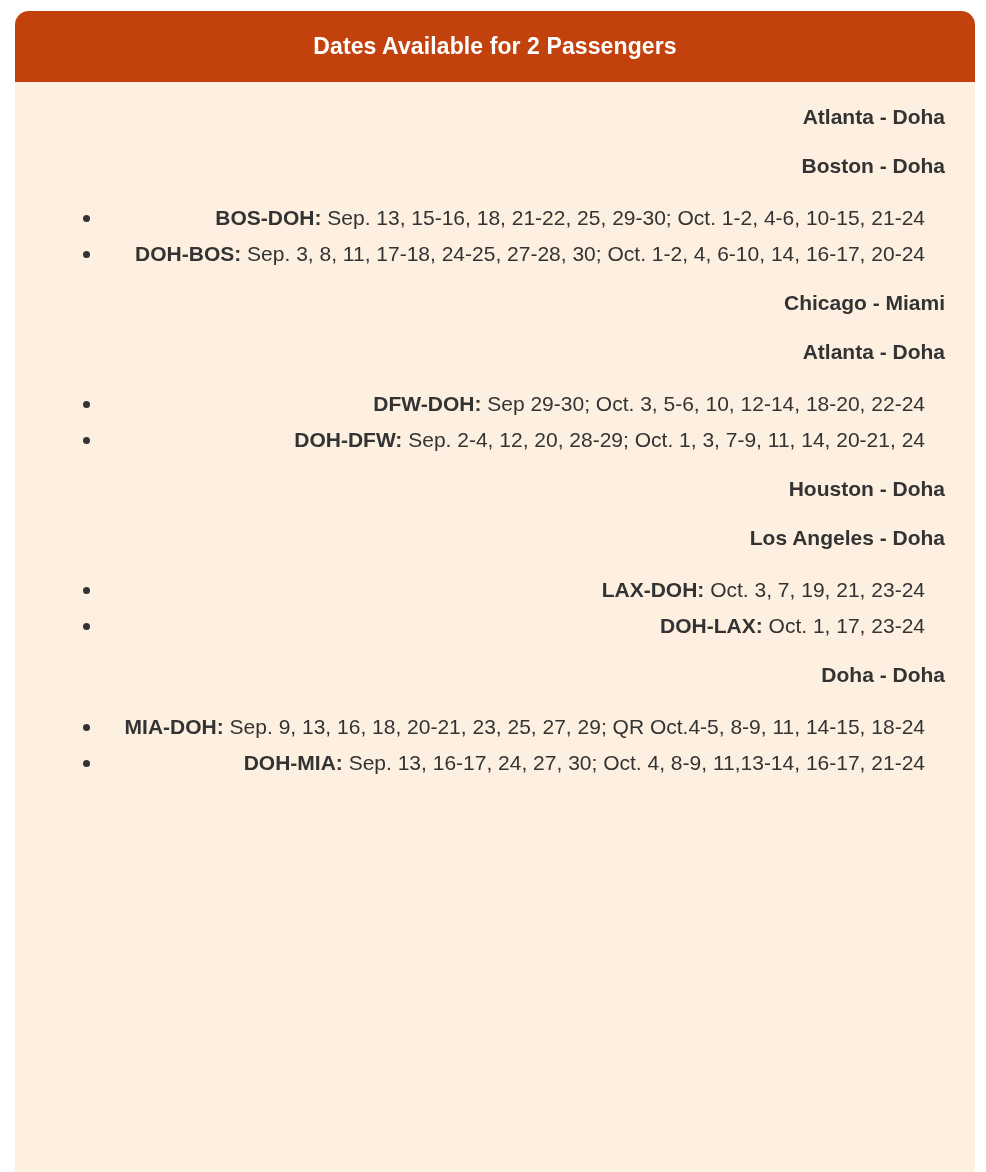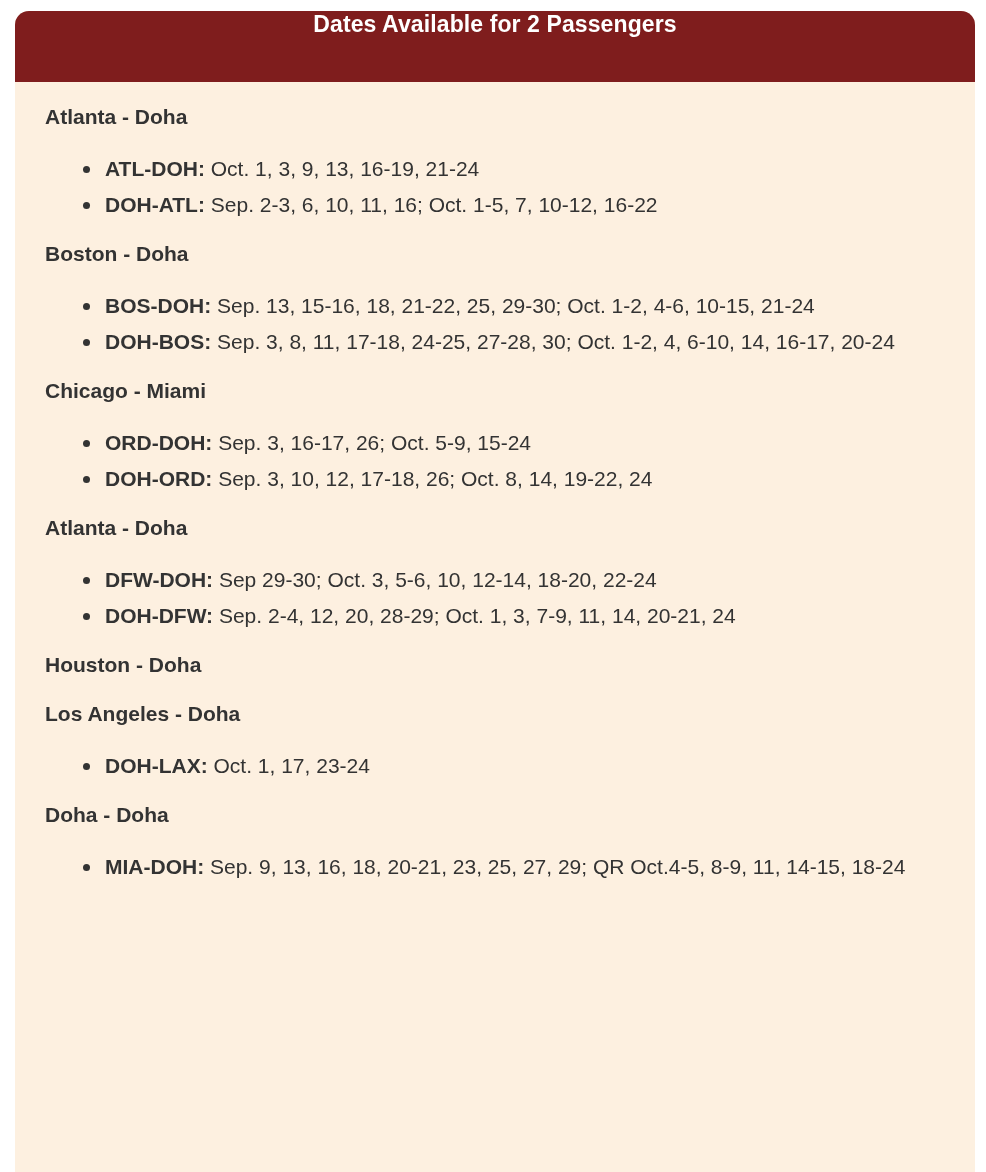--- a/index.html
+++ b/index.html
@@ -18,37 +18,38 @@
       position: absolute;
       left: 15px;
       top: 11px;
       width: 960px;
       height: 1200px;
       border-radius: 14px;
       overflow: hidden;
       background: #fdf0e0;
     }
     .panel-header {
-      background: #7f1d1d;
+      background: #c2410c;
       height: 71px;
       display: flex;
-      align-items: flex-start;
+      align-items: center;
       justify-content: center;
     }
     .panel-title {
       color: #ffffff;
       font-weight: bold;
       font-size: 23px;
       letter-spacing: 0.1px;
     }
     .panel-body {
       padding: 20px 30px 0 30px;
     }
     .section {
       margin: 0;
+      text-align: right;
     }
     .section-heading {
       font-weight: bold;
       font-size: 21px;
       color: #333333;
       margin: 0 0 19px 0;
       line-height: 30px;
     }
     .route-list {
       list-style: none;
@@ -79,64 +80,40 @@
 <body>
 
 <div class="panel">
   <div class="panel-header">
     <span class="panel-title">Dates Available for 2 Passengers</span>
   </div>
   <div class="panel-body">
 
     <div class="section">
       <div class="section-heading">Atlanta - Doha</div>
-      <ul class="route-list">
-        <li class="route-item">
-          <span class="bullet"></span>
-          <span class="route-code">ATL-DOH:</span>
-          <span>Oct. 1, 3, 9, 13, 16-19, 21-24</span>
-        </li>
-        <li class="route-item">
-          <span class="bullet"></span>
-          <span class="route-code">DOH-ATL:</span>
-          <span>Sep. 2-3, 6, 10, 11, 16; Oct. 1-5, 7, 10-12, 16-22</span>
-        </li>
-      </ul>
     </div>
 
     <div class="section">
       <div class="section-heading">Boston - Doha</div>
       <ul class="route-list">
         <li class="route-item">
           <span class="bullet"></span>
           <span class="route-code">BOS-DOH:</span>
           <span>Sep. 13, 15-16, 18, 21-22, 25, 29-30; Oct. 1-2, 4-6, 10-15, 21-24</span>
         </li>
         <li class="route-item">
           <span class="bullet"></span>
           <span class="route-code">DOH-BOS:</span>
           <span>Sep. 3, 8, 11, 17-18, 24-25, 27-28, 30; Oct. 1-2, 4, 6-10, 14, 16-17, 20-24</span>
         </li>
       </ul>
     </div>
 
     <div class="section">
       <div class="section-heading">Chicago - Miami</div>
-      <ul class="route-list">
-        <li class="route-item">
-          <span class="bullet"></span>
-          <span class="route-code">ORD-DOH:</span>
-          <span>Sep. 3, 16-17, 26; Oct. 5-9, 15-24</span>
-        </li>
-        <li class="route-item">
-          <span class="bullet"></span>
-          <span class="route-code">DOH-ORD:</span>
-          <span>Sep. 3, 10, 12, 17-18, 26; Oct. 8, 14, 19-22, 24</span>
-        </li>
-      </ul>
     </div>
 
     <div class="section">
       <div class="section-heading">Atlanta - Doha</div>
       <ul class="route-list">
         <li class="route-item">
           <span class="bullet"></span>
           <span class="route-code">DFW-DOH:</span>
           <span>Sep 29-30; Oct. 3, 5-6, 10, 12-14, 18-20, 22-24</span>
         </li>
@@ -152,31 +129,41 @@
       <div class="section-heading">Houston - Doha</div>
       <ul class="route-list">
       </ul>
     </div>
 
     <div class="section">
       <div class="section-heading">Los Angeles - Doha</div>
       <ul class="route-list">
         <li class="route-item">
           <span class="bullet"></span>
+          <span class="route-code">LAX-DOH:</span>
+          <span>Oct. 3, 7, 19, 21, 23-24</span>
+        </li>
+        <li class="route-item">
+          <span class="bullet"></span>
           <span class="route-code">DOH-LAX:</span>
           <span>Oct. 1, 17, 23-24</span>
         </li>
       </ul>
     </div>
 
     <div class="section">
       <div class="section-heading">Doha - Doha</div>
       <ul class="route-list">
         <li class="route-item">
           <span class="bullet"></span>
           <span class="route-code">MIA-DOH:</span>
           <span>Sep. 9, 13, 16, 18, 20-21, 23, 25, 27, 29; QR Oct.4-5, 8-9, 11, 14-15, 18-24</span>
         </li>
+        <li class="route-item">
+          <span class="bullet"></span>
+          <span class="route-code">DOH-MIA:</span>
+          <span>Sep. 13, 16-17, 24, 27, 30; Oct. 4, 8-9, 11,13-14, 16-17, 21-24</span>
+        </li>
       </ul>
     </div>
 
   </div>
 </div>
 
 </body></html>

